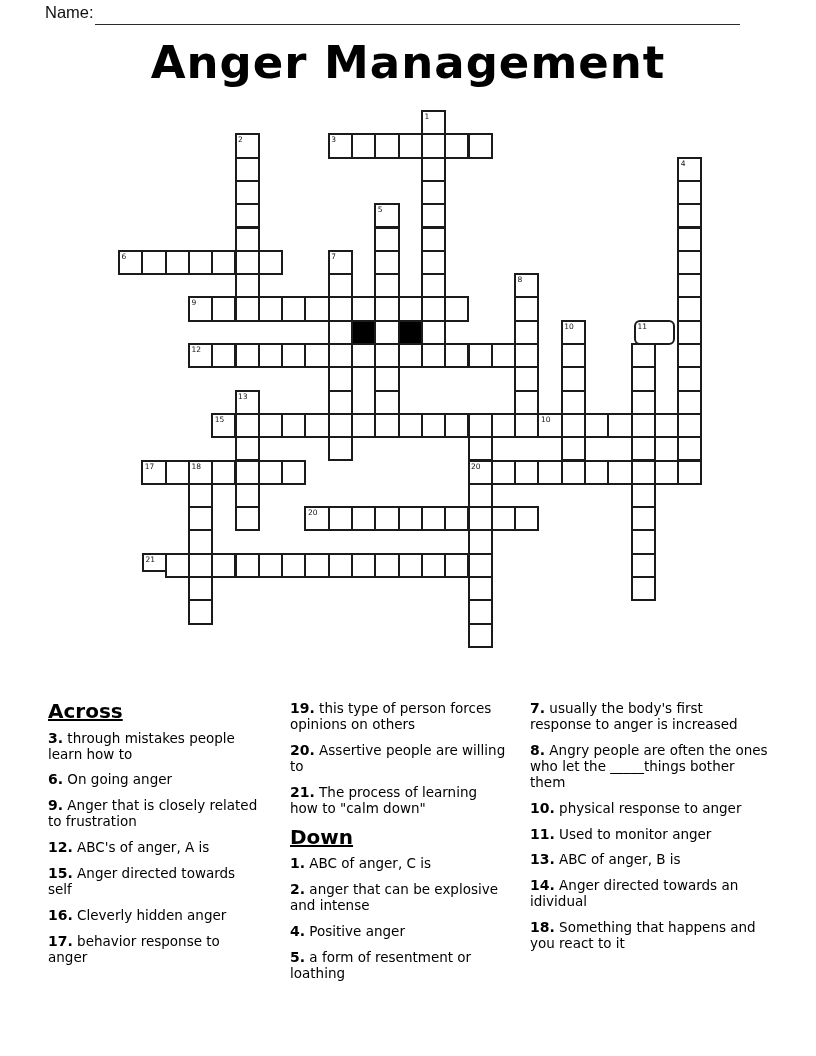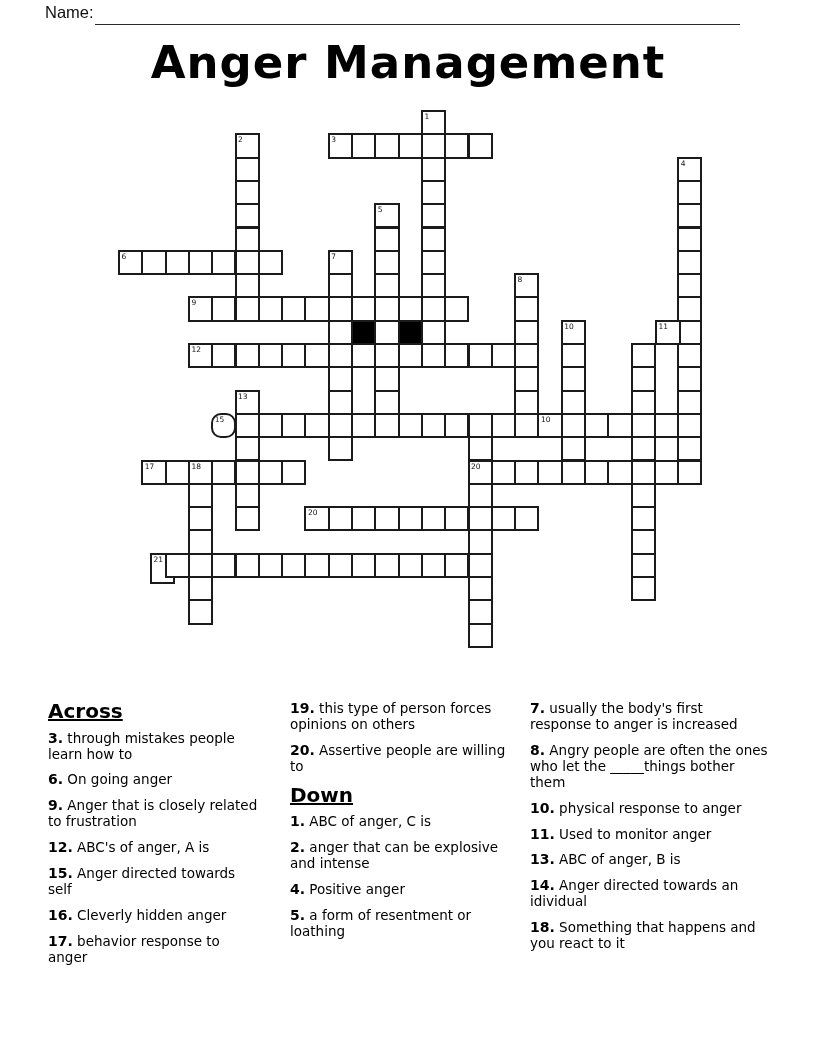--- a/index.html
+++ b/index.html
@@ -139,21 +139,21 @@
       <div class="cell" style="left: 444.2px; top: 296.4px; width: 25.3px; height: 25.3px;"></div>
       <div class="cell" style="left: 560.7px; top: 319.7px; width: 25.3px; height: 25.3px;">
         <span class="cellnum">10</span>
       </div>
       <div class="cell" style="left: 560.7px; top: 343px; width: 25.3px; height: 25.3px;"></div>
       <div class="cell" style="left: 560.7px; top: 366.3px; width: 25.3px; height: 25.3px;"></div>
       <div class="cell" style="left: 560.7px; top: 389.6px; width: 25.3px; height: 25.3px;"></div>
       <div class="cell" style="left: 560.7px; top: 412.9px; width: 25.3px; height: 25.3px;"></div>
       <div class="cell" style="left: 560.7px; top: 436.2px; width: 25.3px; height: 25.3px;"></div>
       <div class="cell" style="left: 560.7px; top: 459.5px; width: 25.3px; height: 25.3px;"></div>
-      <div class="cell" style="left: 655px; top: 319.7px; width: 26px; height: 25.3px;">
+      <div class="cell" style="left: 634px; top: 319.7px; width: 41px; height: 25.3px; border-radius: 6px;">
         <span class="cellnum">11</span>
       </div>
       <div class="cell" style="left: 630.6px; top: 343px; width: 25.3px; height: 25.3px;"></div>
       <div class="cell" style="left: 630.6px; top: 366.3px; width: 25.3px; height: 25.3px;"></div>
       <div class="cell" style="left: 630.6px; top: 389.6px; width: 25.3px; height: 25.3px;"></div>
       <div class="cell" style="left: 630.6px; top: 412.9px; width: 25.3px; height: 25.3px;"></div>
       <div class="cell" style="left: 630.6px; top: 436.2px; width: 25.3px; height: 25.3px;"></div>
       <div class="cell" style="left: 630.6px; top: 459.5px; width: 25.3px; height: 25.3px;"></div>
       <div class="cell" style="left: 630.6px; top: 482.8px; width: 25.3px; height: 25.3px;"></div>
       <div class="cell" style="left: 630.6px; top: 506.1px; width: 25.3px; height: 25.3px;"></div>
@@ -189,21 +189,21 @@
       <div class="cell" style="left: 467.5px; top: 459.5px; width: 25.3px; height: 25.3px;">
         <span class="cellnum">20</span>
       </div>
       <div class="cell" style="left: 467.5px; top: 482.8px; width: 25.3px; height: 25.3px;"></div>
       <div class="cell" style="left: 467.5px; top: 506.1px; width: 25.3px; height: 25.3px;"></div>
       <div class="cell" style="left: 467.5px; top: 529.4px; width: 25.3px; height: 25.3px;"></div>
       <div class="cell" style="left: 467.5px; top: 552.7px; width: 25.3px; height: 25.3px;"></div>
       <div class="cell" style="left: 467.5px; top: 576px; width: 25.3px; height: 25.3px;"></div>
       <div class="cell" style="left: 467.5px; top: 599.3px; width: 25.3px; height: 25.3px;"></div>
       <div class="cell" style="left: 467.5px; top: 622.6px; width: 25.3px; height: 25.3px;"></div>
-      <div class="cell" style="left: 211.2px; top: 412.9px; width: 25.3px; height: 25.3px; border-radius: 10px;">
+      <div class="cell" style="left: 211.2px; top: 412.9px; width: 25.3px; height: 25.3px;">
         <span class="cellnum">15</span>
       </div>
       <div class="cell" style="left: 257.8px; top: 412.9px; width: 25.3px; height: 25.3px;"></div>
       <div class="cell" style="left: 281.1px; top: 412.9px; width: 25.3px; height: 25.3px;"></div>
       <div class="cell" style="left: 304.4px; top: 412.9px; width: 25.3px; height: 25.3px;"></div>
       <div class="cell" style="left: 351px; top: 412.9px; width: 25.3px; height: 25.3px;"></div>
       <div class="cell" style="left: 397.6px; top: 412.9px; width: 25.3px; height: 25.3px;"></div>
       <div class="cell" style="left: 420.9px; top: 412.9px; width: 25.3px; height: 25.3px;"></div>
       <div class="cell" style="left: 444.2px; top: 412.9px; width: 25.3px; height: 25.3px;"></div>
       <div class="cell" style="left: 490.8px; top: 412.9px; width: 25.3px; height: 25.3px;"></div>
@@ -239,21 +239,21 @@
         <span class="cellnum">20</span>
       </div>
       <div class="cell" style="left: 327.7px; top: 506.1px; width: 25.3px; height: 25.3px;"></div>
       <div class="cell" style="left: 351px; top: 506.1px; width: 25.3px; height: 25.3px;"></div>
       <div class="cell" style="left: 374.3px; top: 506.1px; width: 25.3px; height: 25.3px;"></div>
       <div class="cell" style="left: 397.6px; top: 506.1px; width: 25.3px; height: 25.3px;"></div>
       <div class="cell" style="left: 420.9px; top: 506.1px; width: 25.3px; height: 25.3px;"></div>
       <div class="cell" style="left: 444.2px; top: 506.1px; width: 25.3px; height: 25.3px;"></div>
       <div class="cell" style="left: 490.8px; top: 506.1px; width: 25.3px; height: 25.3px;"></div>
       <div class="cell" style="left: 514.1px; top: 506.1px; width: 25.3px; height: 25.3px;"></div>
-      <div class="cell" style="left: 150px; top: 552.7px; width: 25.3px; height: 31px;">
+      <div class="cell" style="left: 142px; top: 552.7px; width: 25.3px; height: 19px;">
         <span class="cellnum">21</span>
       </div>
       <div class="cell" style="left: 164.6px; top: 552.7px; width: 25.3px; height: 25.3px;"></div>
       <div class="cell" style="left: 211.2px; top: 552.7px; width: 25.3px; height: 25.3px;"></div>
       <div class="cell" style="left: 234.5px; top: 552.7px; width: 25.3px; height: 25.3px;"></div>
       <div class="cell" style="left: 257.8px; top: 552.7px; width: 25.3px; height: 25.3px;"></div>
       <div class="cell" style="left: 281.1px; top: 552.7px; width: 25.3px; height: 25.3px;"></div>
       <div class="cell" style="left: 304.4px; top: 552.7px; width: 25.3px; height: 25.3px;"></div>
       <div class="cell" style="left: 327.7px; top: 552.7px; width: 25.3px; height: 25.3px;"></div>
       <div class="cell" style="left: 351px; top: 552.7px; width: 25.3px; height: 25.3px;"></div>
@@ -272,20 +272,21 @@
         <div class="clue"><span class="cnum">6.</span> On going anger</div>
         <div class="clue"><span class="cnum">9.</span> Anger that is closely related to frustration</div>
         <div class="clue"><span class="cnum">12.</span> ABC's of anger, A is</div>
         <div class="clue"><span class="cnum">15.</span> Anger directed towards self</div>
         <div class="clue"><span class="cnum">16.</span> Cleverly hidden anger</div>
         <div class="clue"><span class="cnum">17.</span> behavior response to anger</div>
       </div>
       <div class="clue-col" style="left: 290px; width: 218px;">
         <div class="clue"><span class="cnum">19.</span> this type of person forces opinions on others</div>
         <div class="clue"><span class="cnum">20.</span> Assertive people are willing to</div>
+        <div class="clue"><span class="cnum">21.</span> The process of learning how to "calm down"</div>
         <div class="sec-header">Down</div>
         <div class="clue"><span class="cnum">1.</span> ABC of anger, C is</div>
         <div class="clue"><span class="cnum">2.</span> anger that can be explosive and intense</div>
         <div class="clue"><span class="cnum">4.</span> Positive anger</div>
         <div class="clue"><span class="cnum">5.</span> a form of resentment or loathing</div>
       </div>
       <div class="clue-col" style="left: 530px; width: 238px;">
         <div class="clue"><span class="cnum">7.</span> usually the body's first response to anger is increased</div>
         <div class="clue"><span class="cnum">8.</span> Angry people are often the ones who let the _____things bother them</div>
         <div class="clue"><span class="cnum">10.</span> physical response to anger</div>

